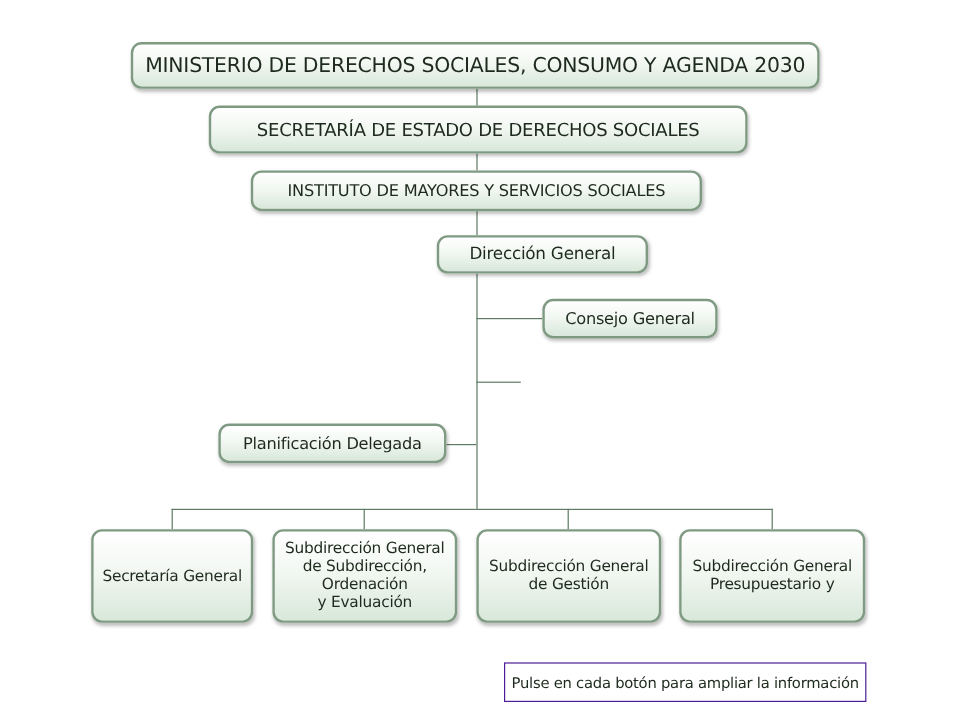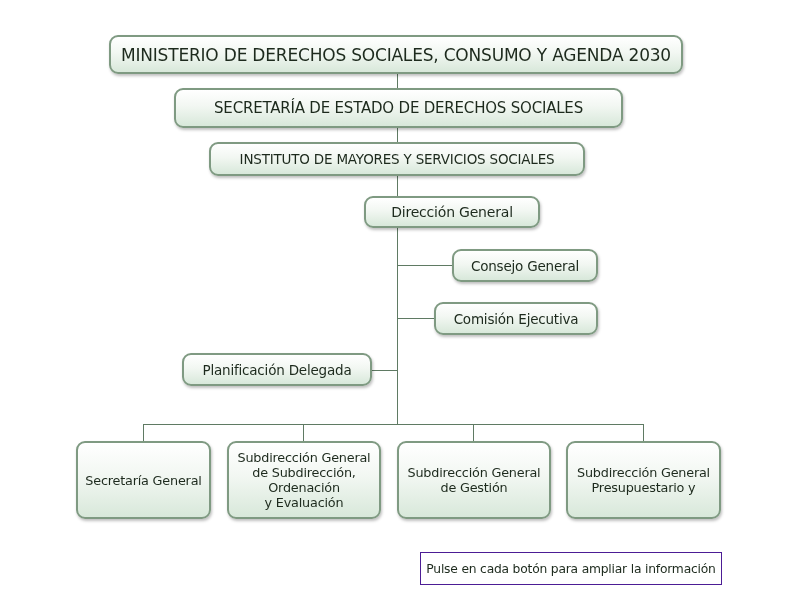--- a/index.html
+++ b/index.html
@@ -90,23 +90,20 @@
   </div>
   <div class="box b-imser">
     <span>INSTITUTO DE MAYORES Y SERVICIOS SOCIALES</span>
   </div>
   <div class="box b-dg">
     <span>Dirección General</span>
   </div>
   <div class="box b-cg">
     <span>Consejo General</span>
   </div>
-  <div class="box b-ce">
-    <span>Comisión Ejecutiva</span>
-  </div>
   <div class="box b-id">
     <span>Planificación Delegada</span>
   </div>
 
   <div class="box b-bot b-sg">
     <span>Secretaría General</span>
   </div>
   <div class="box b-bot b-pl">
     <div>
       <span>Subdirección General</span>

